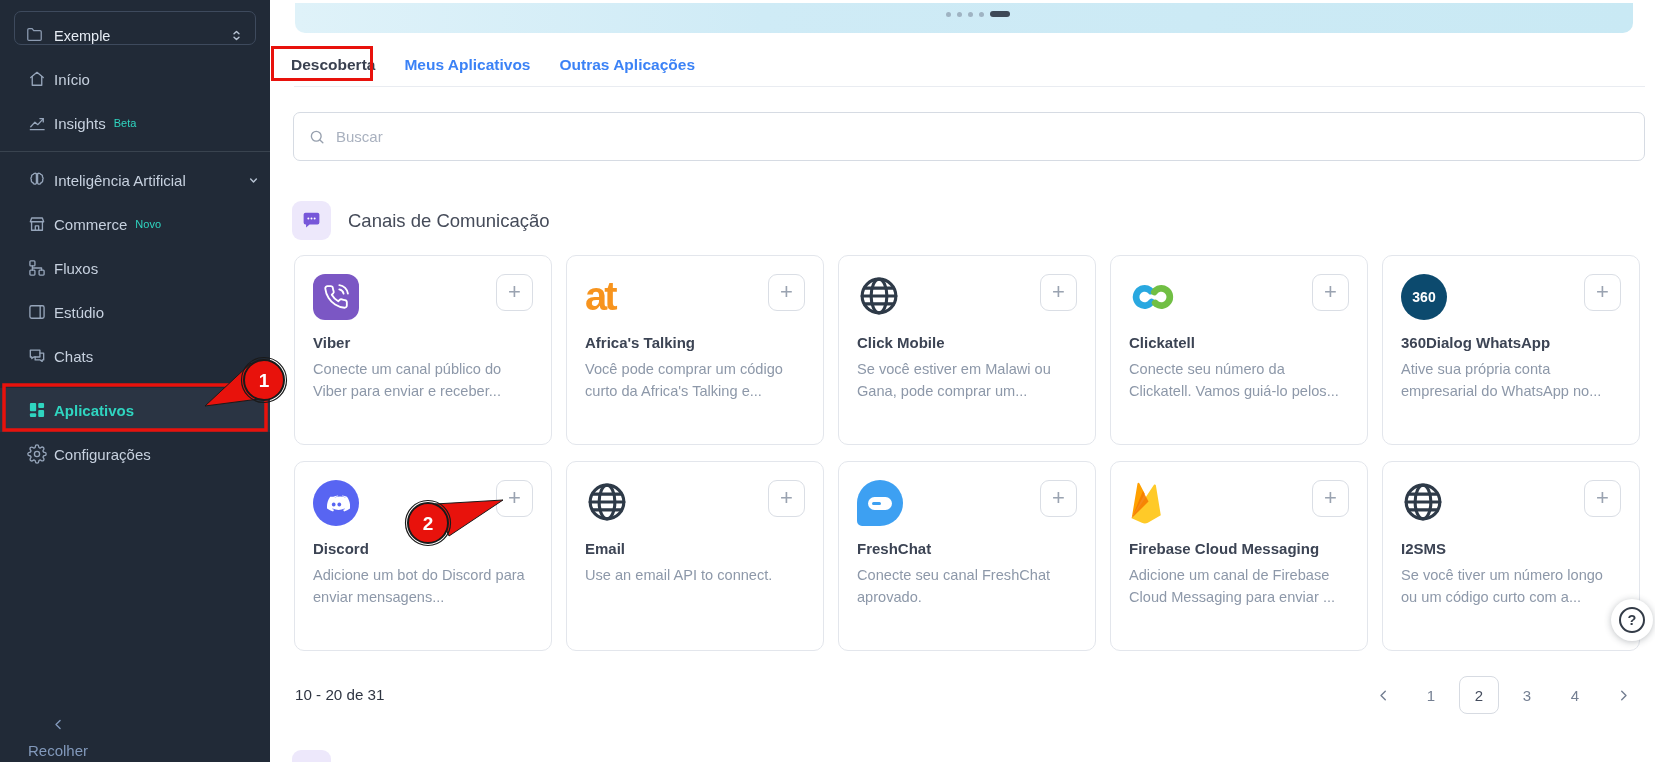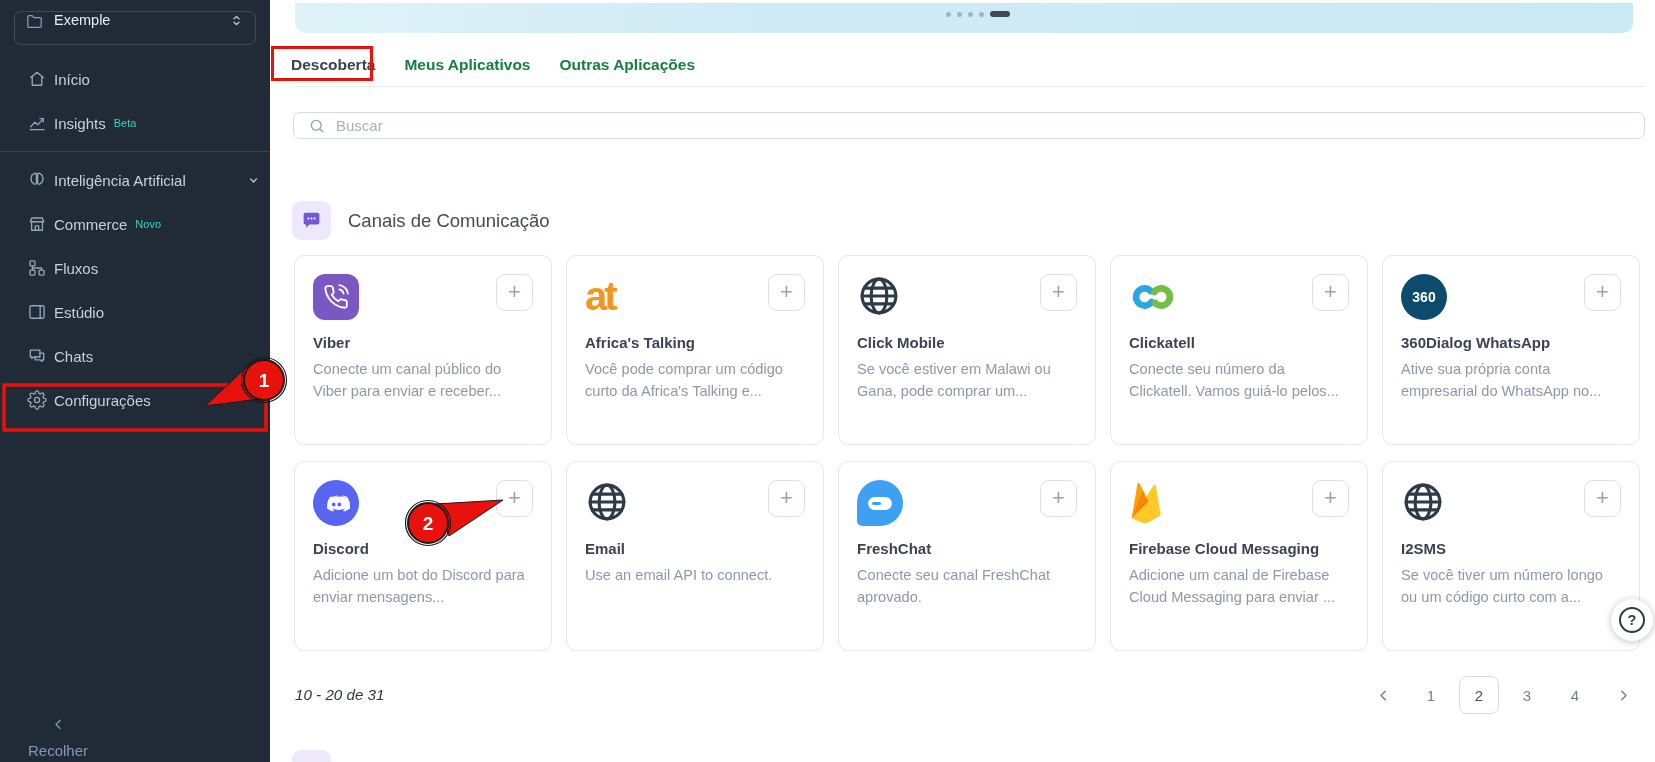--- a/index.html
+++ b/index.html
@@ -3,21 +3,21 @@
 <meta charset="utf-8">
 <style>
   * { margin:0; padding:0; box-sizing:border-box; }
   html,body { width:1655px; height:762px; overflow:hidden; background:#fff;
     font-family:"Liberation Sans","DejaVu Sans",sans-serif; }
   .screen { position:relative; width:1655px; height:762px; }
 
   
   .sidebar { position:absolute; left:0; top:0; width:270px; height:762px; background:#212A37; }
   .workspace { position:absolute; left:14px; top:11px; width:242px; height:34px;
-    border:1px solid #3E4A5D; border-radius:7px; display:flex; align-items:flex-start;
+    border:1px solid #3E4A5D; border-radius:7px; display:flex; align-items:flex-end;
     padding:0 10px; gap:10px; color:#E6ECF4; font-size:14.5px; cursor:pointer; }
   .workspace svg { flex:0 0 auto; }
   .ws-icon { color:#8D9CB2; display:flex; }
   .ws-unfold { margin-left:auto; color:#B7C3D3; display:flex; }
   .nav { position:absolute; left:0; top:57px; width:270px; }
   .nav-item { height:44px; display:flex; align-items:center; padding:0 8px 0 27px;
     gap:7px; font-size:15px; color:#C7D1DF; cursor:pointer; }
   .nav-icon { width:20px; height:20px; display:flex; align-items:center; justify-content:center;
     color:#96A5BA; }
   .nav-icon svg { width:20px; height:20px; }
@@ -32,25 +32,25 @@
   
   .main { position:absolute; left:270px; top:0; width:1385px; height:762px; background:#fff; }
   .banner { position:absolute; left:25px; top:3px; width:1338px; height:30px;
     border-radius:0 0 10px 10px;
     background:linear-gradient(90deg,#DFF2F9 0%,#CFEBF6 35%,#C9E9F4 100%); }
   .dots { position:absolute; left:676px; top:11px; display:flex; align-items:center; gap:6px; }
   .dot { width:5px; height:5px; border-radius:50%; background:#9FB3C2; }
   .dot.active { width:20px; height:6px; border-radius:3px; background:#3E4956; }
 
   .tabs { position:absolute; left:20px; top:50px; display:flex; gap:27px; }
-  .tab { font-size:15.5px; font-weight:bold; color:#15803d; padding:6px 1px; cursor:pointer; }
+  .tab { font-size:15.5px; font-weight:bold; color:#3b82f6; padding:6px 1px; cursor:pointer; }
   .tab.active { color:#3A4150; }
   .tabs-line { position:absolute; left:24px; top:86px; width:1351px; height:1px; background:#E9ECF1; }
 
-  .search { position:absolute; left:23px; top:112px; width:1352px; height:27px;
+  .search { position:absolute; left:23px; top:112px; width:1352px; height:49px;
     border:1px solid #D6DBE3; border-radius:7px; display:flex; align-items:center;
     padding:0 14px; gap:10px; background:#fff; }
   .search svg { color:#97A0AE; }
   .search input { border:none; outline:none; flex:1; font-size:15px;
     font-family:"Liberation Sans","DejaVu Sans",sans-serif; color:#3A4150; }
   .search input::placeholder { color:#A9B1BF; }
 
   .section-head { position:absolute; left:22px; top:201px; display:flex; align-items:center; gap:17px; }
   .section-icon { width:39px; height:39px; border-radius:9px; background:#EDE8FB;
     display:flex; align-items:center; justify-content:center; }
@@ -76,21 +76,21 @@
   .logo-360 { background:#0c4a6e; color:#fff; font-weight:bold; font-size:14px; }
   .logo-discord { background:#5865F2; }
   .logo-at { font-weight:bold; font-size:40px; line-height:44px; letter-spacing:-3px;
     color:#F7941E; }
   .logo-freshchat { width:46px; height:46px; background:#3DA0F2;
     border-radius:23px 23px 23px 5px; display:flex; align-items:center; justify-content:center; }
   .fc-pill { width:24px; height:13px; background:#fff; border-radius:7px;
     display:flex; align-items:center; padding-left:4px; }
   .fc-dash { width:9px; height:3px; border-radius:2px; background:#3DA0F2; }
 
-  .range-label { position:absolute; left:25px; top:686px; font-size:15.2px; color:#2F3542;font-style:italic; }
+  .range-label { position:absolute; left:25px; top:686px; font-size:15.2px; color:#2F3542; }
   .pager { position:absolute; right:12px; top:676px; display:flex; align-items:center; gap:8px; }
   .pager-cell { width:40px; height:38px; display:flex; align-items:center; justify-content:center;
     font-size:15px; color:#747F92; cursor:pointer; }
   .page.current { border:1px solid #D7DBE2; border-radius:8px; background:#fff; color:#454D5E; }
   .pager-cell svg { color:#747F92; }
 
   .help-btn { position:absolute; left:1341px; top:599px; width:42px; height:42px; border-radius:50%;
     background:#fff; box-shadow:0 1px 7px rgba(40,50,60,.3); display:flex; align-items:center;
     justify-content:center; cursor:pointer; }
   .help-glyph { width:26px; height:26px; border:2px solid #333B47; border-radius:50%;
@@ -232,20 +232,35 @@
               <svg viewBox="0 0 24 24" fill="none" stroke="currentColor" stroke-width="1.6" stroke-linecap="round" stroke-linejoin="round">
                 <path d="M4 5h11.5v8.2H8.2L5.8 15v-1.8H4z"></path>
                 <path d="M15.5 8.5H20v8.2h-1.8v1.8l-2.4-1.8H9.8V13"></path>
               </svg>
             </span>
             <span class="nav-label">Chats</span>
 
           </div>
         </div>
 
+        <div>
+
+          <div class="nav-item selected">
+            <span class="nav-icon">
+              <svg viewBox="0 0 24 24" fill="currentColor" stroke="none">
+                <rect x="3.5" y="3.5" width="7.5" height="10" rx="1.2"></rect>
+                <rect x="13.5" y="3.5" width="7" height="6" rx="1.2"></rect>
+                <rect x="3.5" y="16" width="7.5" height="4.5" rx="1.2"></rect>
+                <rect x="13.5" y="12" width="7" height="8.5" rx="1.2"></rect>
+              </svg>
+            </span>
+            <span class="nav-label">Aplicativos</span>
+
+          </div>
+        </div>
 
         <div>
 
           <div class="nav-item">
             <span class="nav-icon">
               <svg viewBox="0 0 24 24" fill="none" stroke="currentColor" stroke-width="1.6" stroke-linecap="round" stroke-linejoin="round">
                 <circle cx="12" cy="12" r="3.1"></circle>
                 <path d="M19.4 15a1.65 1.65 0 0 0 .33 1.82l.06.06a2 2 0 0 1 0 2.83 2 2 0 0 1-2.83 0l-.06-.06a1.65 1.65 0 0 0-1.82-.33 1.65 1.65 0 0 0-1 1.51V21a2 2 0 0 1-2 2 2 2 0 0 1-2-2v-.09A1.65 1.65 0 0 0 9 19.4a1.65 1.65 0 0 0-1.82.33l-.06.06a2 2 0 0 1-2.83 0 2 2 0 0 1 0-2.83l.06-.06a1.65 1.65 0 0 0 .33-1.82 1.65 1.65 0 0 0-1.51-1H3a2 2 0 0 1-2-2 2 2 0 0 1 2-2h.09A1.65 1.65 0 0 0 4.6 9a1.65 1.65 0 0 0-.33-1.82l-.06-.06a2 2 0 0 1 0-2.83 2 2 0 0 1 2.83 0l.06.06a1.65 1.65 0 0 0 1.82.33H9a1.65 1.65 0 0 0 1-1.51V3a2 2 0 0 1 2-2 2 2 0 0 1 2 2v.09a1.65 1.65 0 0 0 1 1.51 1.65 1.65 0 0 0 1.82-.33l.06-.06a2 2 0 0 1 2.83 0 2 2 0 0 1 0 2.83l-.06.06a1.65 1.65 0 0 0-.33 1.82V9a1.65 1.65 0 0 0 1.51 1H21a2 2 0 0 1 2 2 2 2 0 0 1-2 2h-.09a1.65 1.65 0 0 0-1.51 1z"></path>
               </svg>
             </span>

